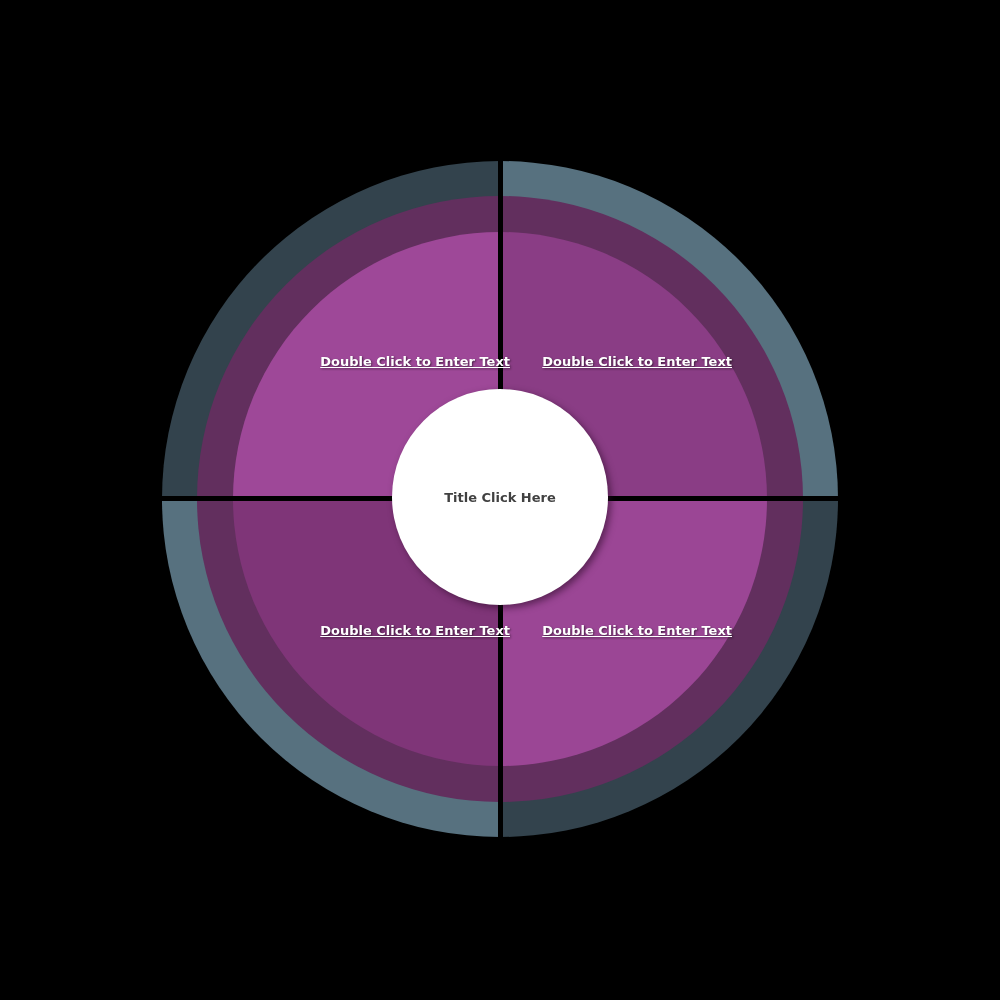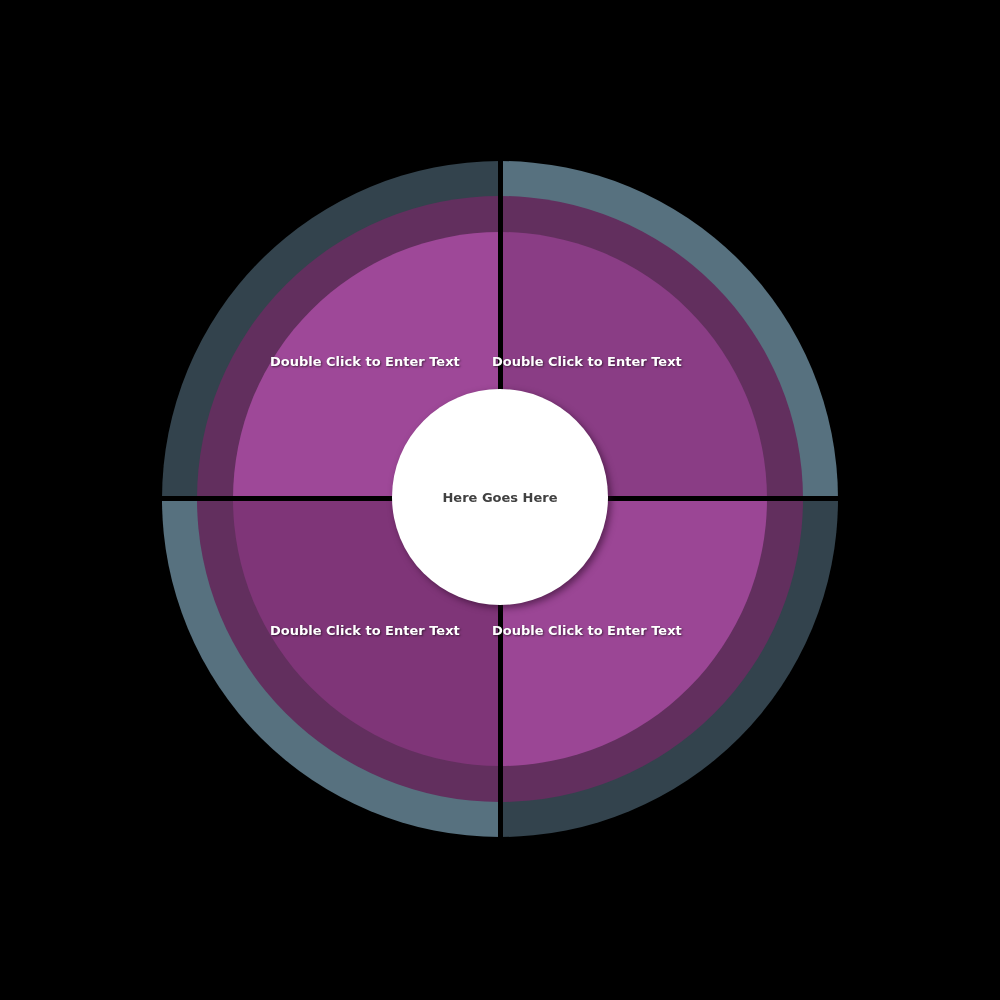--- a/index.html
+++ b/index.html
@@ -23,23 +23,23 @@
   .br.middle{left:500px;top:499px;width:303px;height:303px;border-radius:0 0 100% 0;}
   .br.fill  {left:500px;top:499px;width:267px;height:267px;border-radius:0 0 100% 0;}
 
   .divider{position:absolute;z-index:5;}
   .vline{left:498px;top:160px;width:5px;height:678px;}
   .hline{left:161px;top:496px;width:678px;height:5px;}
 
   .center-circle{position:absolute;left:392px;top:389px;width:216px;height:216px;
     border-radius:50%;z-index:8;box-shadow:3px 3px 7px rgba(38,8,34,0.55);}
 
-  .qlabel{position:absolute;width:240px;z-index:10;text-align:left;
+  .qlabel{position:absolute;width:240px;z-index:10;text-align:right;
     font-size:13px;font-weight:bold;line-height:16px;
-    text-shadow:1px 1px 2px rgba(0,0,0,0.55);cursor:default;}
+    text-shadow:1px 1px 2px rgba(0,0,0,0.55);cursor:default;text-decoration:underline;}
   .qlabel.tl-lab{left:270px;top:354px;}
   .qlabel.tr-lab{left:492px;top:354px;}
   .qlabel.bl-lab{left:270px;top:623px;}
   .qlabel.br-lab{left:492px;top:623px;}
 
   .title{position:absolute;left:400px;top:490px;width:200px;z-index:12;
     text-align:center;font-size:13px;font-weight:bold;line-height:16px;cursor:default;}
 </style>
 </head>
 <body>
@@ -67,20 +67,20 @@
   <div>
     <div class="ring br outer" style="background-color: rgb(51, 67, 77);"></div>
     <div class="ring br middle" style="background-color: rgb(98, 47, 94);"></div>
     <div class="ring br fill" style="background-color: rgb(155, 70, 149);"></div>
   </div>
 
   <div class="divider vline" style="background-color: rgb(0, 0, 0);"></div>
   <div class="divider hline" style="background-color: rgb(0, 0, 0);"></div>
 
   <div class="center-circle" style="background-color: rgb(255, 255, 255);"></div>
-  <div class="title" style="color: rgb(65, 65, 65);">Here Goes Here</div>
+  <div class="title" style="color: rgb(65, 65, 65);">Title Click Here</div>
 
   <div class="qlabel tl-lab" style="color: rgb(255, 255, 255);">Double Click to Enter Text</div>
   <div class="qlabel tr-lab" style="color: rgb(255, 255, 255);">Double Click to Enter Text</div>
   <div class="qlabel bl-lab" style="color: rgb(255, 255, 255);">Double Click to Enter Text</div>
   <div class="qlabel br-lab" style="color: rgb(255, 255, 255);">Double Click to Enter Text</div>
 
 </div>
 
 </body></html>

